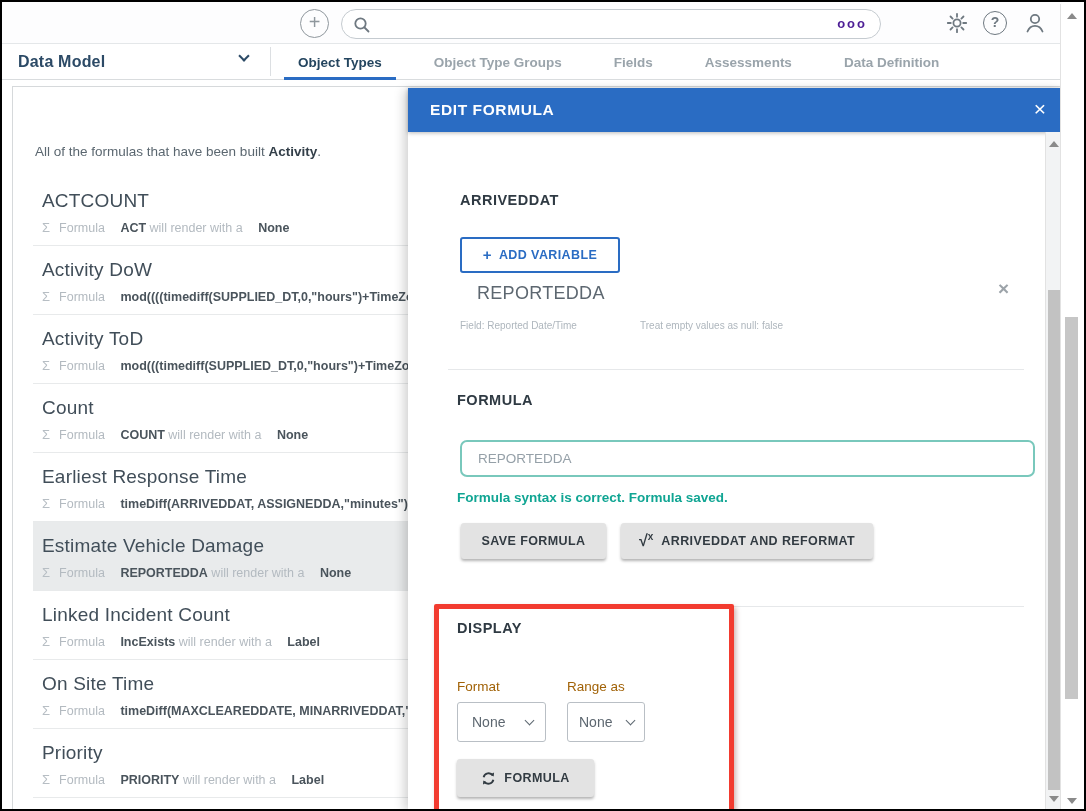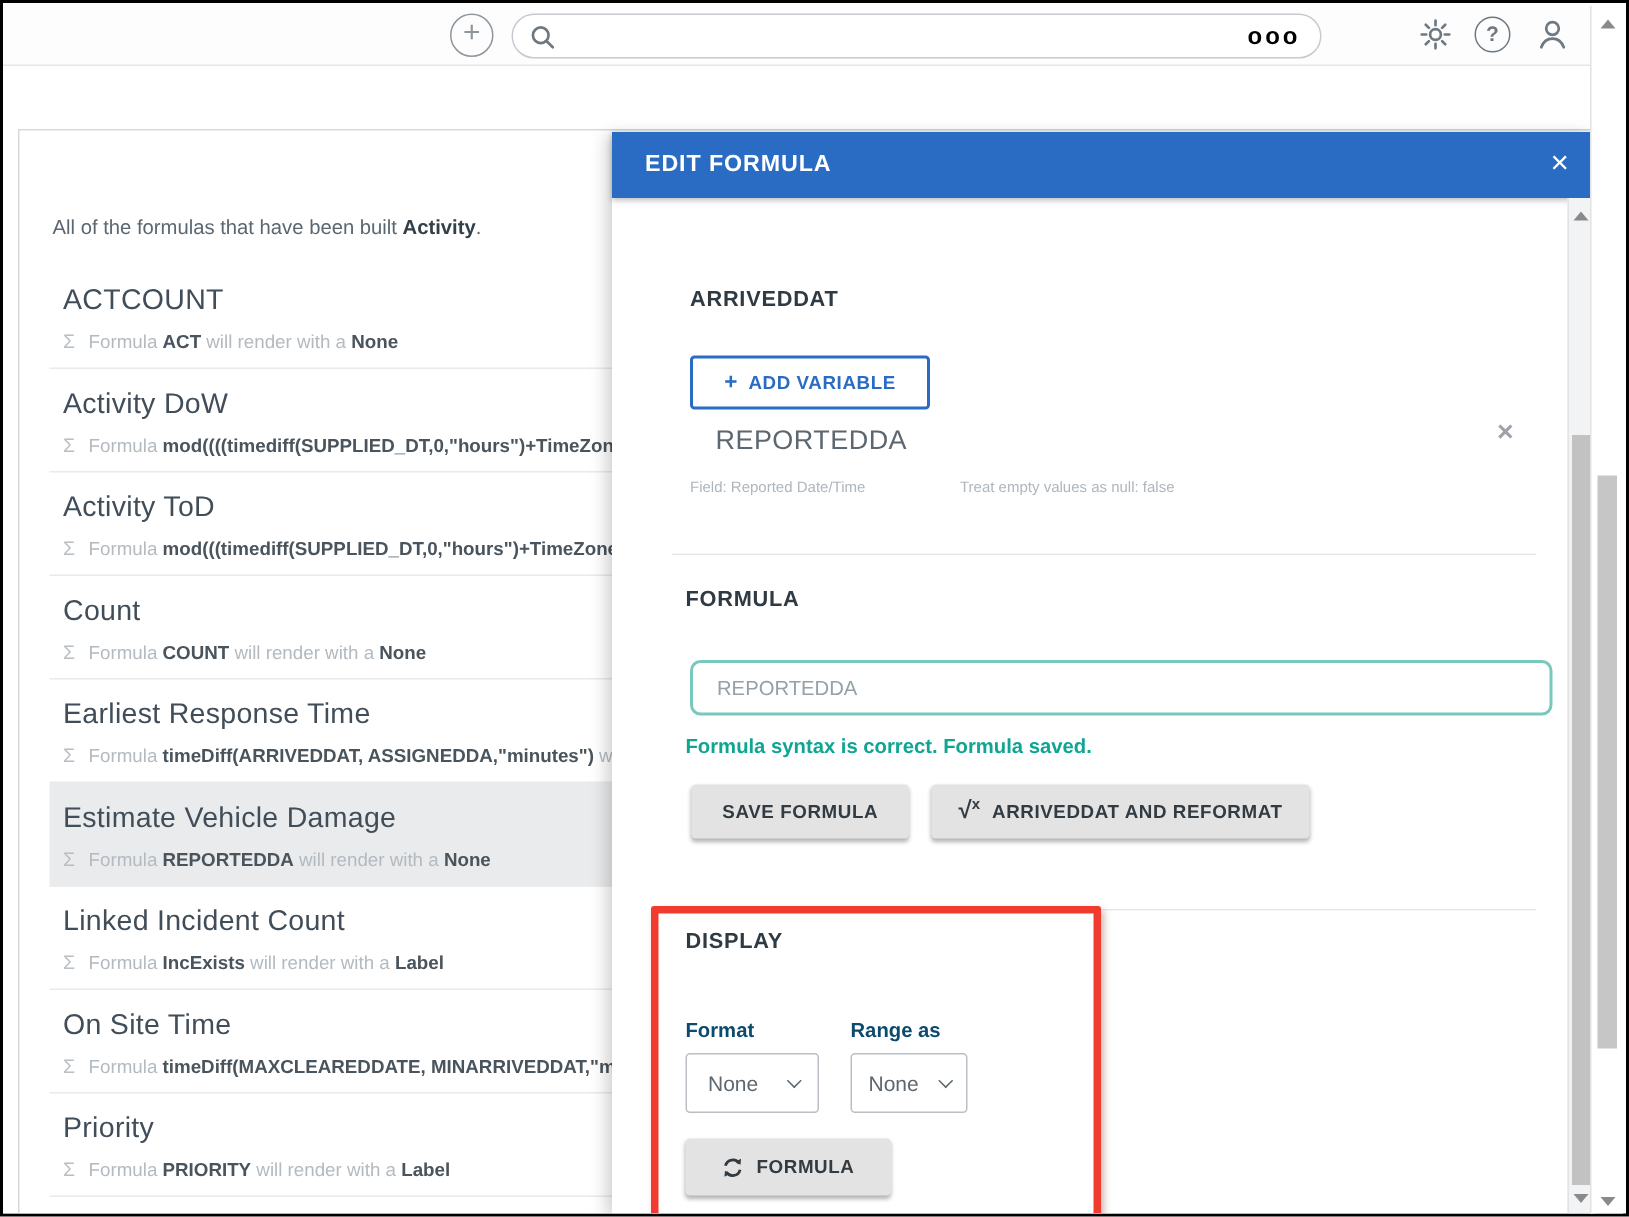--- a/index.html
+++ b/index.html
@@ -6,21 +6,21 @@
   html,body { width:1086px; height:811px; background:#fff; font-family:"Liberation Sans","DejaVu Sans",sans-serif; overflow:hidden; }
   .frame { position:absolute; left:0; top:0; width:1086px; height:811px; border:2px solid #000; background:#fff; overflow:hidden; }
   .page { position:absolute; left:0; top:0; width:1062px; height:807px; background:#fff; overflow:hidden; }
 
   
   .topbar { position:absolute; left:0; top:0; width:1060px; height:42px; background:#fdfdfe; border-bottom:1px solid #e4e7e9; }
   .plus-circle { position:absolute; left:298px; top:7px; width:29px; height:29px; border:1.7px solid #8f979d; border-radius:50%; color:#8f979d; font-size:20px; line-height:25px; text-align:center; font-weight:400; }
   .search-pill { position:absolute; left:339px; top:7px; width:540px; height:30px; border:1.6px solid #c5cbd0; border-radius:16px; background:#fff; }
   .search-pill svg { position:absolute; left:11px; top:6px; }
   .search-input { position:absolute; left:36px; top:2px; width:440px; height:24px; border:none; outline:none; font-size:13px; color:#55606a; background:transparent; }
-  .search-dots { position:absolute; right:13px; top:6px; font-size:16px; font-weight:700; color:#000000; letter-spacing:2px;margin-left:16px; }
+  .search-dots { position:absolute; right:13px; top:6px; font-size:13px; font-weight:700; color:#4c1d95; letter-spacing:2px;margin-left:16px; }
   .tb-icon { position:absolute; top:9px; width:24px; height:24px; color:#6e7880; }
   .icon-gear { left:943px; }
   .icon-help { left:981px; }
   .icon-user { left:1021px; }
   .help-circle { width:24px; height:24px; border:1.8px solid #6e7880; border-radius:50%; color:#6e7880; font-size:14px; font-weight:700; text-align:center; line-height:21px; }
 
   
   .navbar { position:absolute; left:0; top:42px; width:1060px; height:36px; background:#fff; border-bottom:1px solid #d9dcde; }
   .app-select { position:absolute; left:16px; top:0; height:35px; display:flex; align-items:center; gap:10px; cursor:pointer; }
   .app-select-label { font-size:16px; font-weight:600; color:#2c4a66; letter-spacing:.2px; }
@@ -35,21 +35,21 @@
   
   .content { position:absolute; left:0; top:78px; width:1060px; bottom:0; background:#fff; }
   .list-panel { position:absolute; left:10px; top:6px; right:0; bottom:0; border-left:1px solid #d6d9db; border-top:1px solid #d6d9db; padding-left:20px; overflow:hidden; background:#fff; }
   .list-intro { margin:57px 0 18px 2px; font-size:13.5px; color:#5b6770; }
   .list-intro b { color:#333f49; font-weight:700; }
   .list-item { padding:13px 0 9px 9px; border-bottom:1px solid #e8eaeb; white-space:nowrap; overflow:hidden; }
   .list-item.selected { background:#e9ebec; }
   .item-title { font-size:19px; line-height:22px; color:#414e59; letter-spacing:.2px; }
   .item-sub { margin-top:8px; font-size:12.5px; line-height:15px; color:#b3bac0; }
   .sigma { color:#b7bec4; font-size:13px; margin-right:9px; }
-  .sub-bold { color:#4a545c; font-weight:700; }
+  .sub-bold { color:#4a545c; font-weight:700;margin-left:12px; }
 
   
   .modal { position:absolute; left:366px; top:8px; right:0; bottom:0; background:#fff; box-shadow:-4px 2px 10px rgba(0,0,0,.18); z-index:5;margin-left:40px; }
   .modal-header { position:absolute; left:0; top:0; right:0; height:44px; background:#2a6cc3; box-shadow:0 1px 4px rgba(0,0,0,.28); }
   .modal-title { position:absolute; left:22px; top:13px; font-size:15.5px; font-weight:700; color:#fff; letter-spacing:.6px; }
   .modal-close { position:absolute; right:16px; top:9px; font-size:21px; color:#fff; cursor:pointer; font-weight:400; }
   .modal-body { position:absolute; left:0; top:44px; right:17px; bottom:0; overflow:hidden; }
 
   .section-heading { position:absolute; font-size:14.5px; font-weight:600; color:#2f3a43; letter-spacing:.5px; }
   .h-variables { left:52px; top:60px; }
@@ -72,21 +72,21 @@
 
   .gray-btn { position:absolute; height:36px; background:#e3e3e3; border:none; border-radius:3px; box-shadow:0 2px 3px rgba(0,0,0,.3); font-size:12.5px; font-weight:700; color:#323b42; letter-spacing:.4px; display:flex; align-items:center; justify-content:center; gap:8px; cursor:pointer; font-family:"Liberation Sans",sans-serif; }
   .btn-save { left:53px; top:391px; width:145px; }
   .btn-recalc { left:213px; top:391px; width:252px; }
   .sqrt-x { font-size:16px; font-weight:700; letter-spacing:0; }
   .sqrt-x sup { font-size:10px; font-weight:700; }
   .btn-reformat { left:49px; top:627px; width:137px; height:38px; }
 
   .highlight-box { position:absolute; left:26px; top:472px; width:300px; height:220px; border:5px solid #f23b2f; border-radius:2px; box-shadow:2px 3px 5px rgba(120,40,30,.35); pointer-events:none; z-index:8; }
 
-  .field-label { position:absolute; top:547px; font-size:13.5px; font-weight:700; color:#0c4a6e; }
+  .field-label { position:absolute; top:547px; font-size:13.5px; font-weight:400; color:#a16207; }
   .lbl-format { left:49px; } .lbl-range { left:159px; }
   .select-box { position:absolute; top:570px; height:40px; border:1px solid #b9bfc5; border-radius:3px; background:#fff; display:flex; align-items:center; cursor:pointer; font-size:14px; color:#5d6770; }
   .sel-format { left:49px; width:89px; padding-left:14px; }
   .sel-range { left:159px; width:78px; padding-left:11px; }
   .sel-chev { width:7px; height:7px; border-right:1.6px solid #5d6770; border-bottom:1.6px solid #5d6770; transform:rotate(45deg); margin:-3px 0 0 auto; margin-right:10px; }
   .sel-format .sel-chev { margin-right:12px; }
 
   
   .modal-scrollbar { position:absolute; right:0; top:44px; bottom:0; width:17px; background:#f2f3f4; border-left:1px solid #e2e2e2; }
   .msb-thumb { position:absolute; left:2px; top:158px; width:12px; height:500px; background:#c2c2c2; }
@@ -123,20 +123,34 @@
         <div class="help-circle">?</div>
       </div>
       <div class="tb-icon icon-user">
         <svg class="stroke-ic" width="24" height="24" viewBox="0 0 24 24">
             <circle cx="12" cy="8" r="4.2"></circle>
             <path d="M4.5 20.5c1.6-4.2 4.6-5.7 7.5-5.7s5.9 1.5 7.5 5.7"></path>
           </svg>
       </div>
     </div>
 
+    <div class="navbar">
+      <div class="app-select">
+        <span class="app-select-label">Data Model</span>
+      </div>
+      <span class="chev app-chev"></span>
+      <div class="nav-vdivider"></div>
+      <div class="tabs">
+        <div class="tab active">Object Types</div>
+        <div class="tab">Object Type Groups</div>
+        <div class="tab">Fields</div>
+        <div class="tab">Assessments</div>
+        <div class="tab">Data Definition</div>
+      </div>
+    </div>
 
     <div class="content">
 
       <div class="list-panel">
         <div class="list-intro"><span>All of the formulas that have been built </span><b>Activity</b><span>.</span></div>
 
         <div class="list-item">
           <div class="item-title">ACTCOUNT</div>
           <div class="item-sub"><span class="sigma">Σ</span><span>Formula </span><span class="sub-bold">ACT</span><span> will render with a </span><span class="sub-bold">None</span></div>
         </div>

